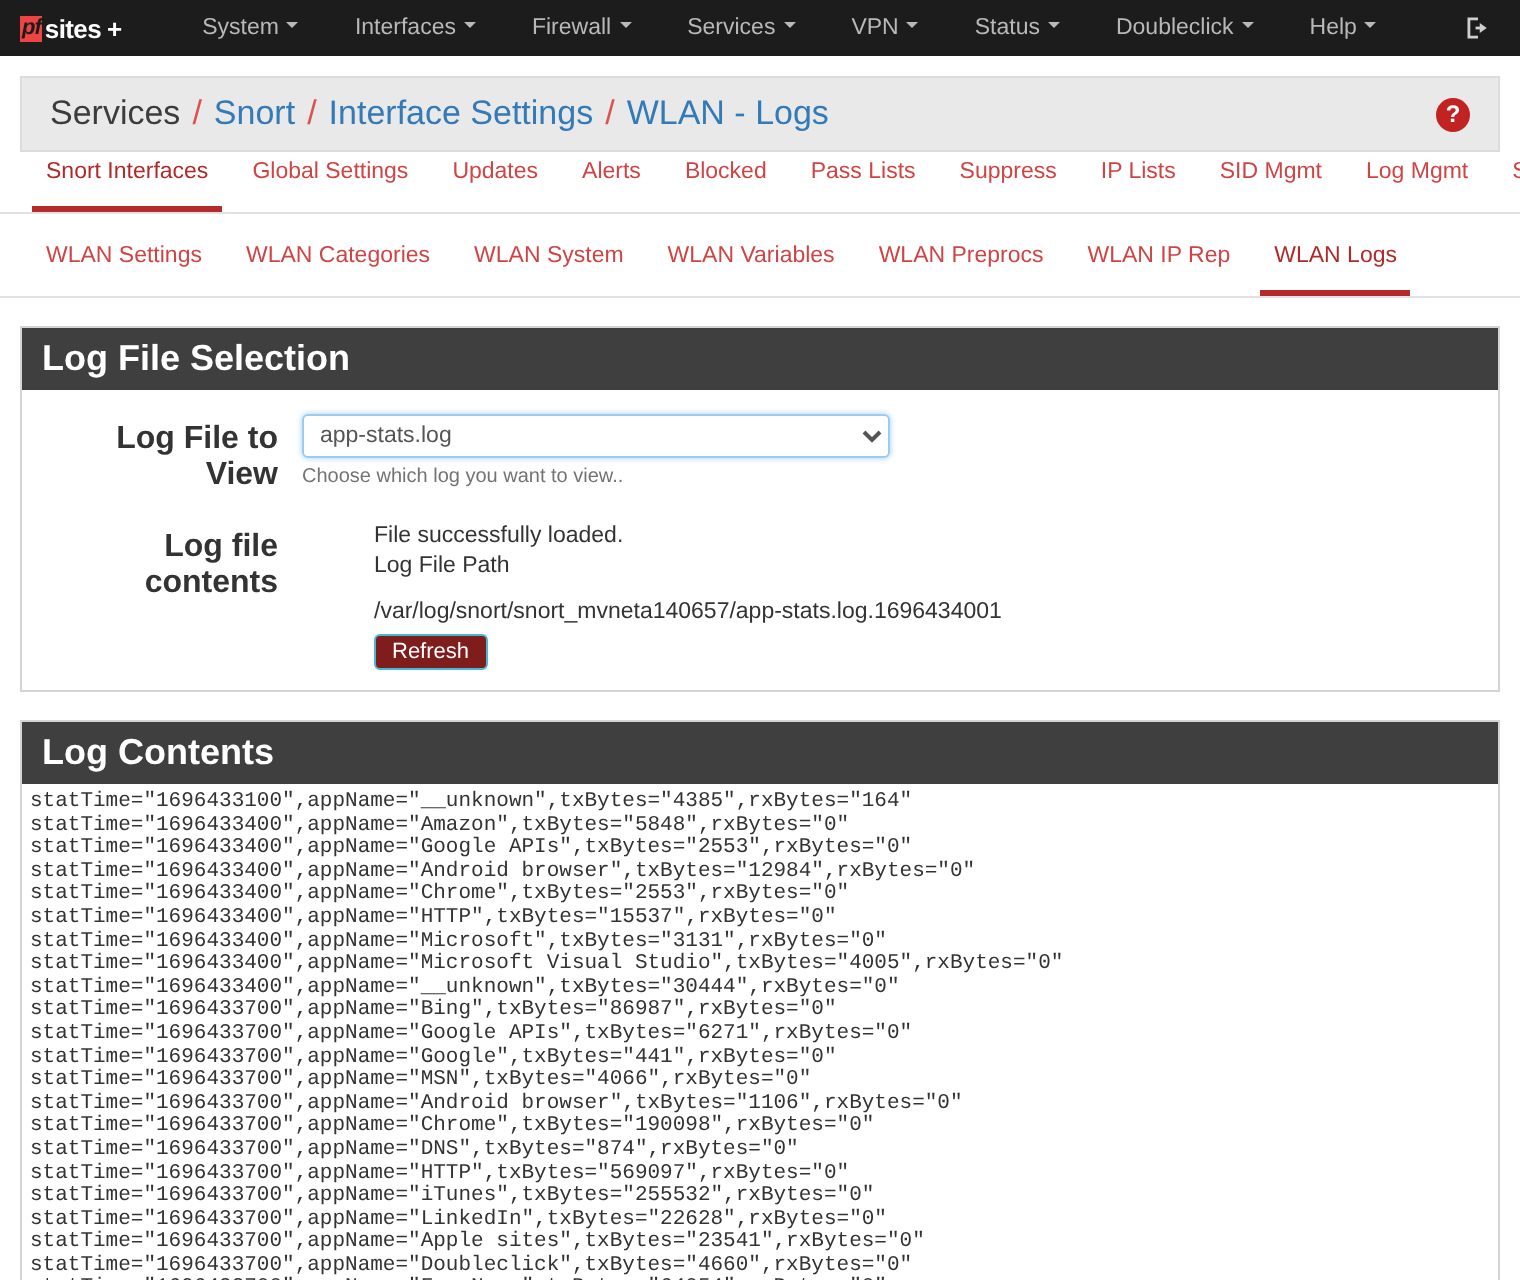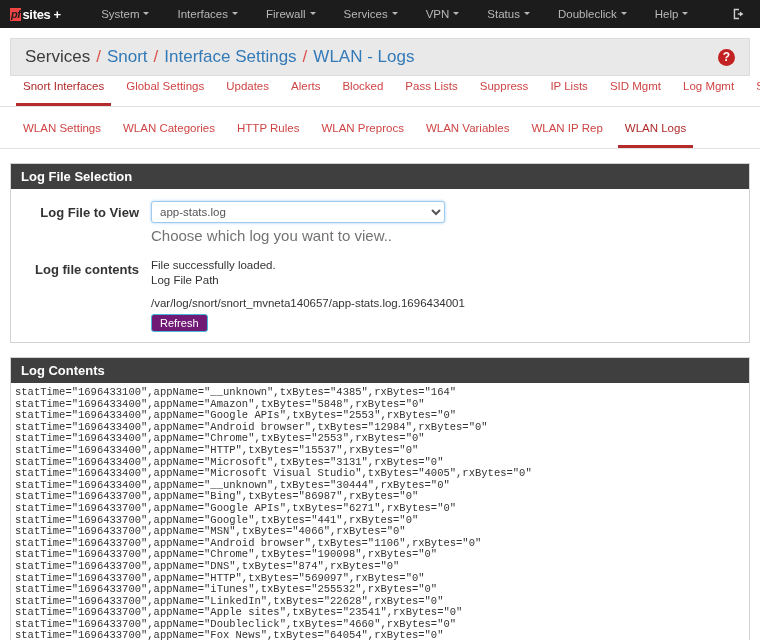--- a/index.html
+++ b/index.html
@@ -142,34 +142,34 @@
 
   
   .panel {
     margin: 14px 10px 0 10px;
     border: 1px solid #d3d3d3;
     background: #ffffff;
   }
   .panel-head {
     background: #3f3f3f;
     color: #ffffff;
-    font-size: 13px;
+    font-size: 18px;
     font-weight: bold;
     padding: 5px 10px;
   }
   .panel-body { padding: 12px 0 10px 0; }
 
   .form-row {
     display: flex;
     padding: 0 10px;
   }
   .form-label {
     width: 130px;
     text-align: right;
-    font-size: 13px;
+    font-size: 16px;
     font-weight: bold;
     color: #333333;
     padding-right: 12px;
     padding-top: 4px;
     flex: none;
   }
   .form-field { flex: 1; }
 
   select.logselect {
     width: 294px;
@@ -178,40 +178,40 @@
     font-family: "Liberation Sans", sans-serif;
     color: #555555;
     padding: 2px 4px;
     border: 1px solid #9ecaed;
     border-radius: 3px;
     outline: none;
     background: #ffffff;
     box-shadow: 0 0 3px rgba(102,175,233,0.6);
   }
   .help-text {
-    font-size: 15px;
+    font-size: 10px;
     color: #737373;
     margin-top: 4px;
   }
 
   .bold-line {
     font-size: 11.5px;
     font-weight: normal;
     color: #333333;
     line-height: 15px;
   }
   .path-line {
     font-size: 11.5px;
     color: #333333;
     margin-top: 9px;
   }
   .btn-refresh {
     margin-top: 5px;
     display: inline-block;
-    background: #701a75;
+    background: #7f1d1d;
     border: 1px solid #46b8da;
     border-radius: 3px;
     color: #ffffff;
     font-size: 11px;
     padding: 2px 8px;
     cursor: pointer;
     font-family: "Liberation Sans", sans-serif;
   }
 
   
@@ -281,42 +281,42 @@
   <div class="tab">Suppress</div>
   <div class="tab">IP Lists</div>
   <div class="tab">SID Mgmt</div>
   <div class="tab">Log Mgmt</div>
   <div class="tab">Sync</div>
 </div>
 
 <div class="tabrow secondary">
   <div class="tab">WLAN Settings</div>
   <div class="tab">WLAN Categories</div>
-  <div class="tab">HTTP Rules</div>
+  <div class="tab">WLAN System</div>
+  <div class="tab">WLAN Variables</div>
   <div class="tab">WLAN Preprocs</div>
-  <div class="tab">WLAN Variables</div>
   <div class="tab">WLAN IP Rep</div>
   <div class="tab active">WLAN Logs</div>
 </div>
 
 <div class="panel">
   <div class="panel-head">Log File Selection</div>
   <div class="panel-body">
 
     <div class="form-row">
       <div class="form-label">Log File to View</div>
       <div class="form-field">
         <select class="logselect">
           <option>app-stats.log</option>
         </select>
         <div class="help-text">Choose which log you want to view..</div>
       </div>
     </div>
 
-    <div class="form-row" style="margin-top:14px;">
+    <div class="form-row" style="margin-top:14px;gap:36px;">
       <div class="form-label">Log file contents</div>
       <div class="form-field">
         <div class="bold-line">File successfully loaded.</div>
         <div class="bold-line">Log File Path</div>
         <div class="path-line">/var/log/snort/snort_mvneta140657/app-stats.log.1696434001</div>
         <button class="btn-refresh">Refresh</button>
       </div>
     </div>
 
   </div>

